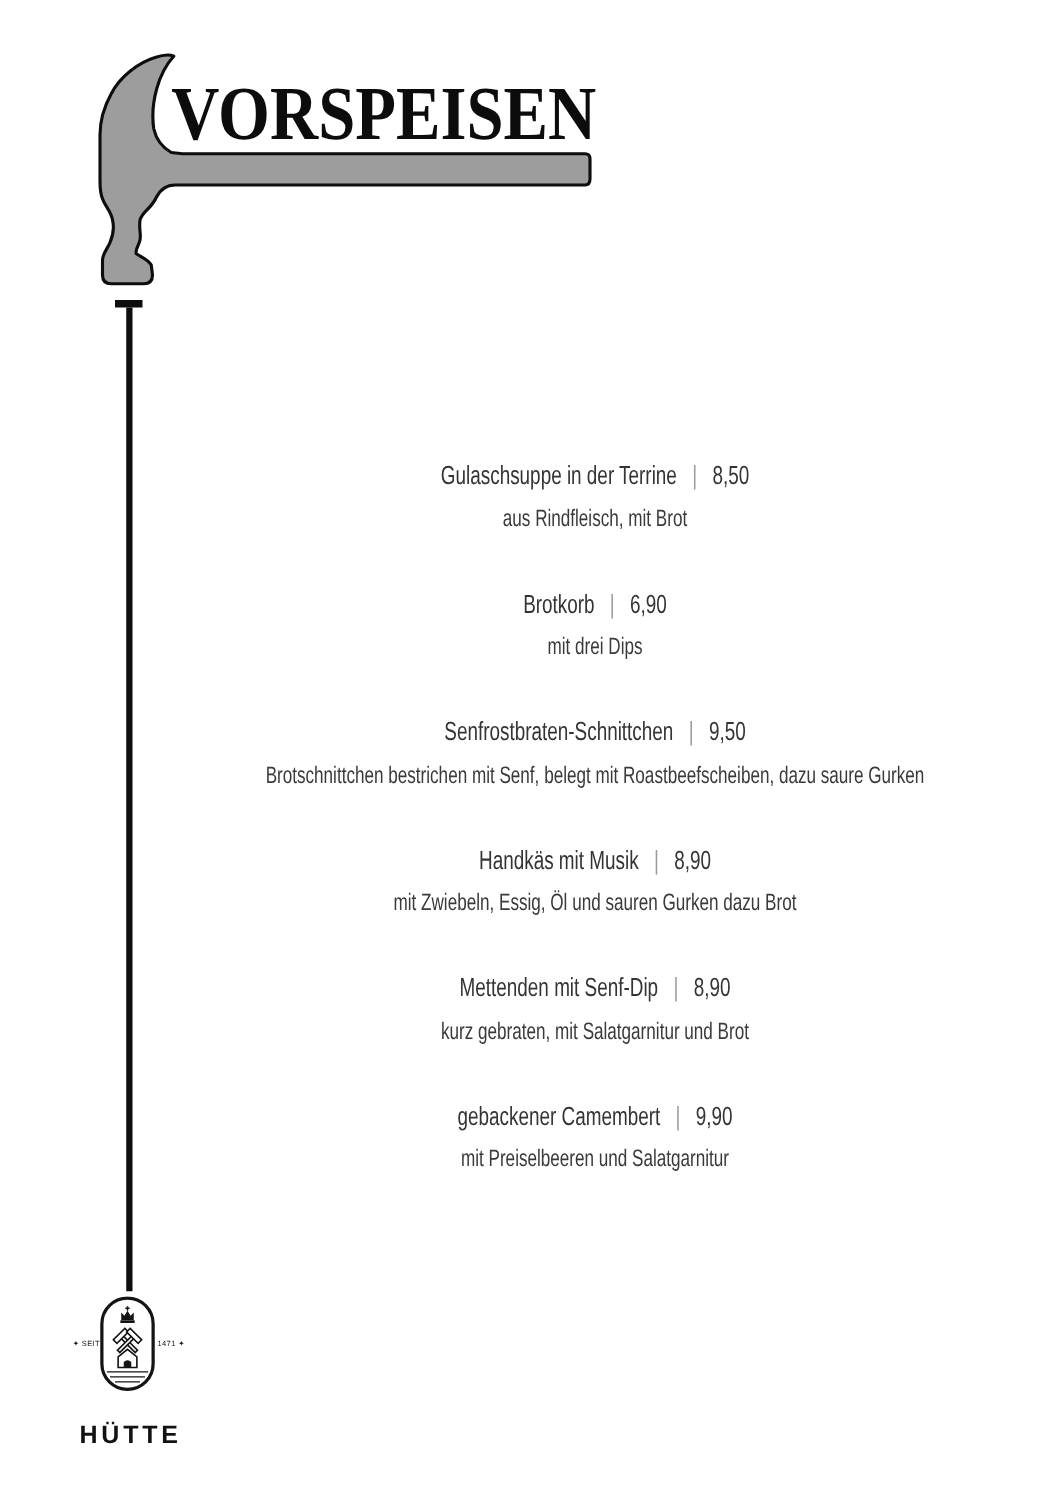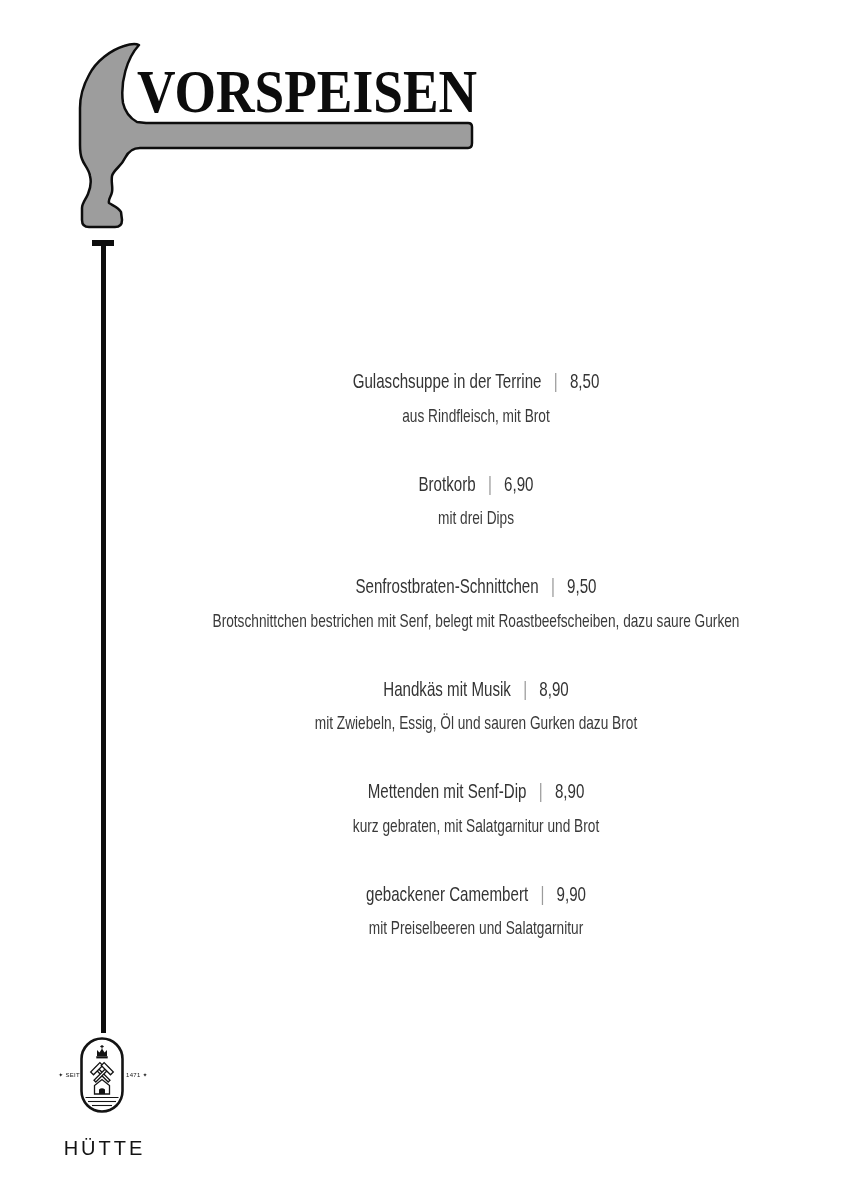--- a/index.html
+++ b/index.html
@@ -36,21 +36,21 @@
   
   .crest-svg { position:absolute; left:79px; top:1037px; }
   .badge-side {
     position:absolute; top:1069px; width:44px; font-size:10px; letter-spacing:0.5px;
     color:#141414; transform:scale(0.60); white-space:nowrap;
   }
   .badge-left  { left:36px;  text-align:right; transform-origin:100% 50%; }
   .badge-right { left:126px; text-align:left;  transform-origin:0 50%; }
   .brand { position:absolute; left:0; width:206px; text-align:center; color:#121212; }
   .brand-1 { top:1112px; font-size:26px; line-height:26px; font-weight:bold; letter-spacing:1px; text-indent:1px; }
-  .brand-2 { top:1137px; font-size:20px; line-height:22px; font-weight:normal; letter-spacing:3px; text-indent:3px; }
+  .brand-2 { top:1137px; font-size:20px; line-height:22px; font-weight:bold; letter-spacing:3px; text-indent:3px; }
 </style>
 </head>
 <body>
 
 <div class="page">
 
   <svg class="hammer-svg" width="849" height="250" viewBox="0 0 849 250">
     <path d="M 139,45
              C 127,58 120,82 123,103
              C 125,112 130,118 137,122

